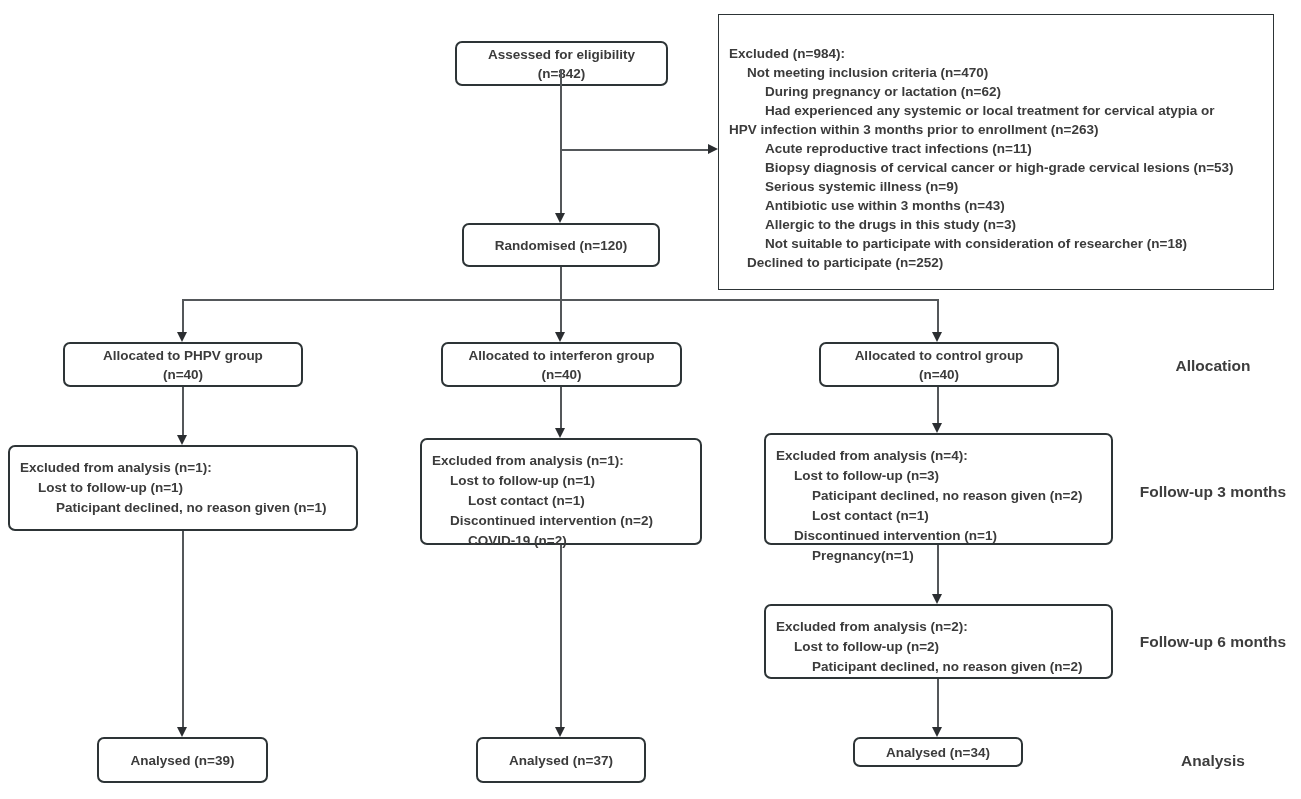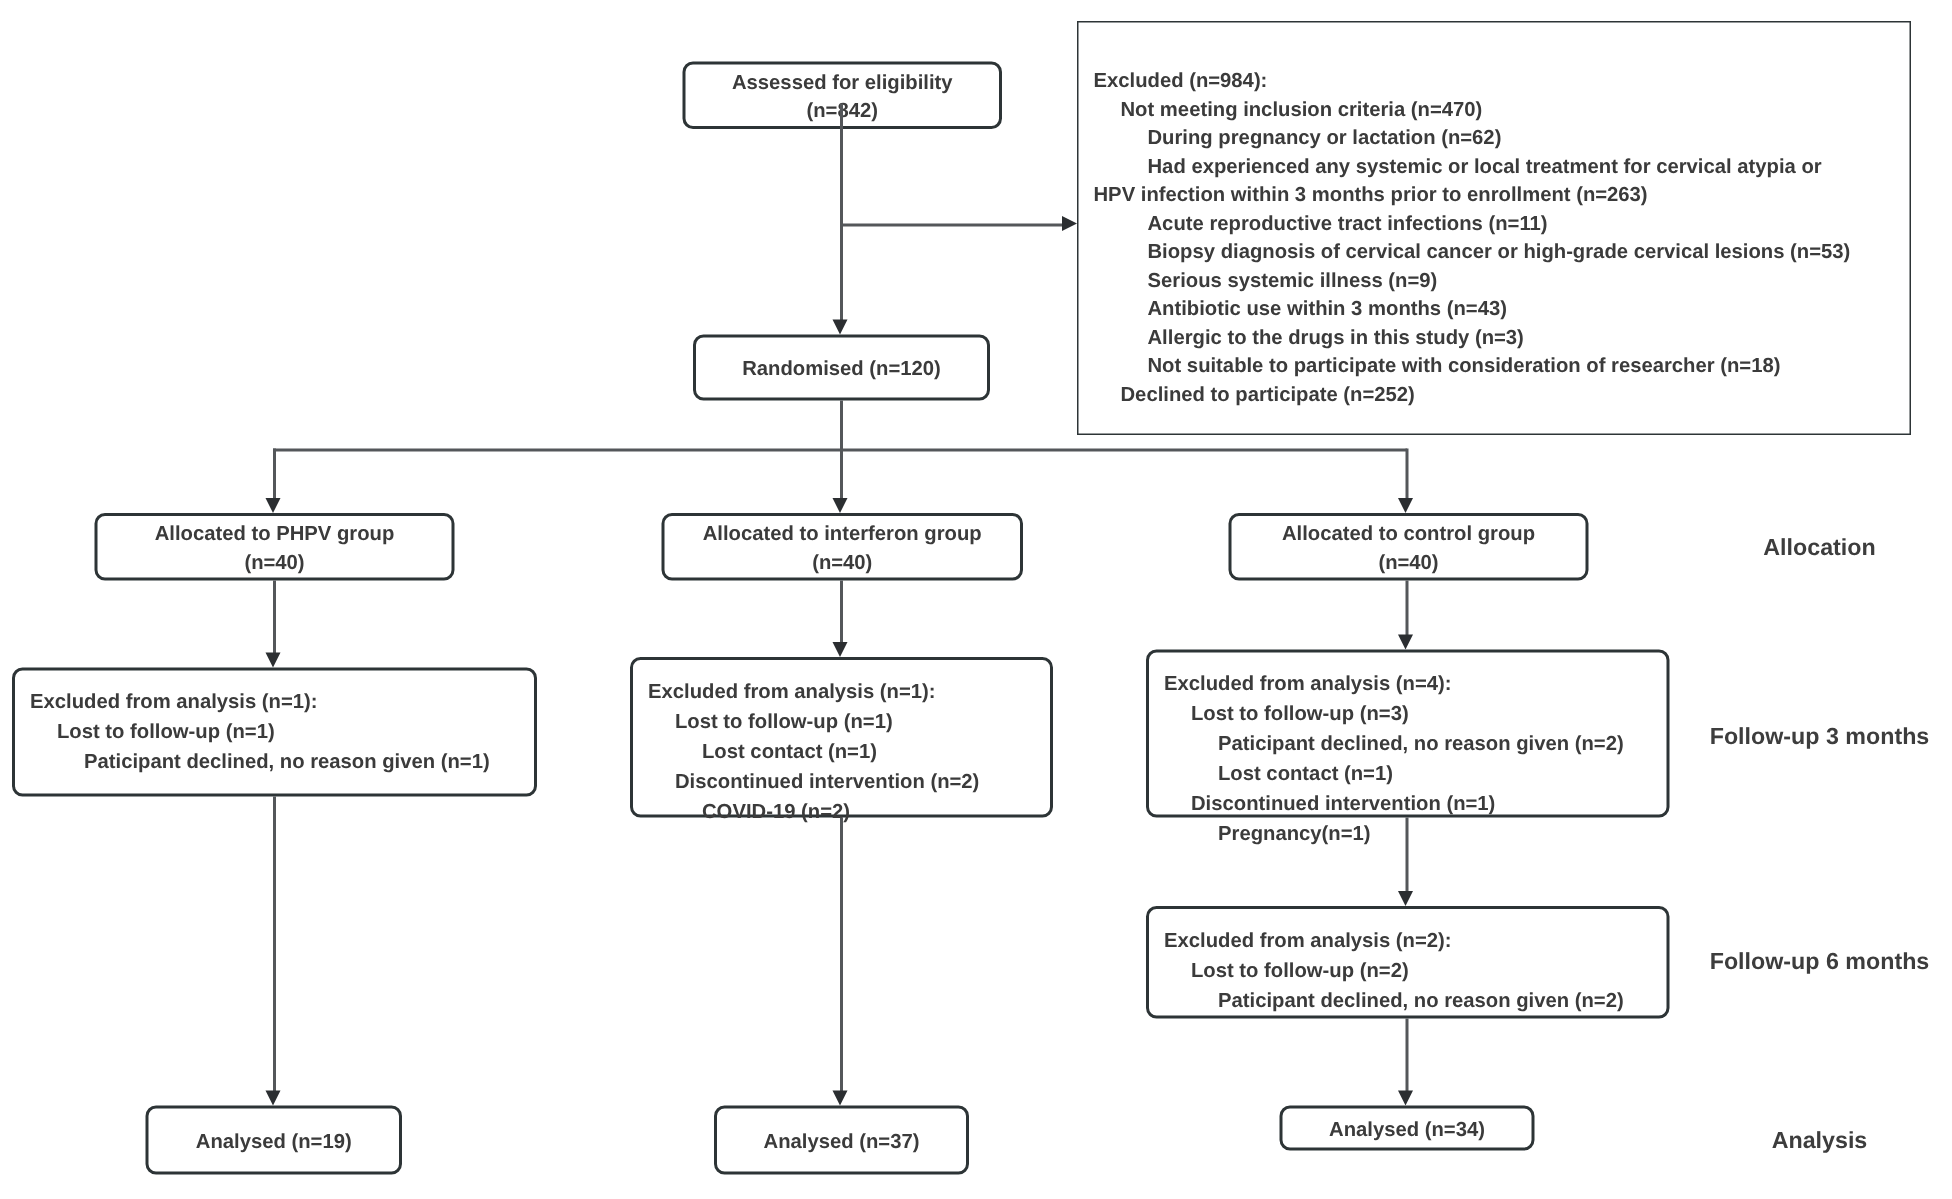--- a/index.html
+++ b/index.html
@@ -119,21 +119,21 @@
       <div class="line" style="padding-left: 36px;">Pregnancy(n=1)</div>
     </div>
 
   <div class="box leftalign" style="left:764px;top:604px;width:349px;height:75px;">
       <div class="line">Excluded from analysis (n=2):</div>
       <div class="line" style="padding-left: 18px;">Lost to follow-up (n=2)</div>
       <div class="line" style="padding-left: 36px;">Paticipant declined, no reason given (n=2)</div>
     </div>
 
   <div class="box center" style="left:97px;top:737px;width:171px;height:46px;">
-      <div class="line">Analysed (n=19)</div>
+      <div class="line">Analysed (n=39)</div>
     </div>
 
   <div class="box center" style="left:476px;top:737px;width:170px;height:46px;">
       <div class="line">Analysed (n=37)</div>
     </div>
 
   <div class="box center" style="left:853px;top:737px;width:170px;height:30px;">
       <div class="line">Analysed (n=34)</div>
     </div>
 

